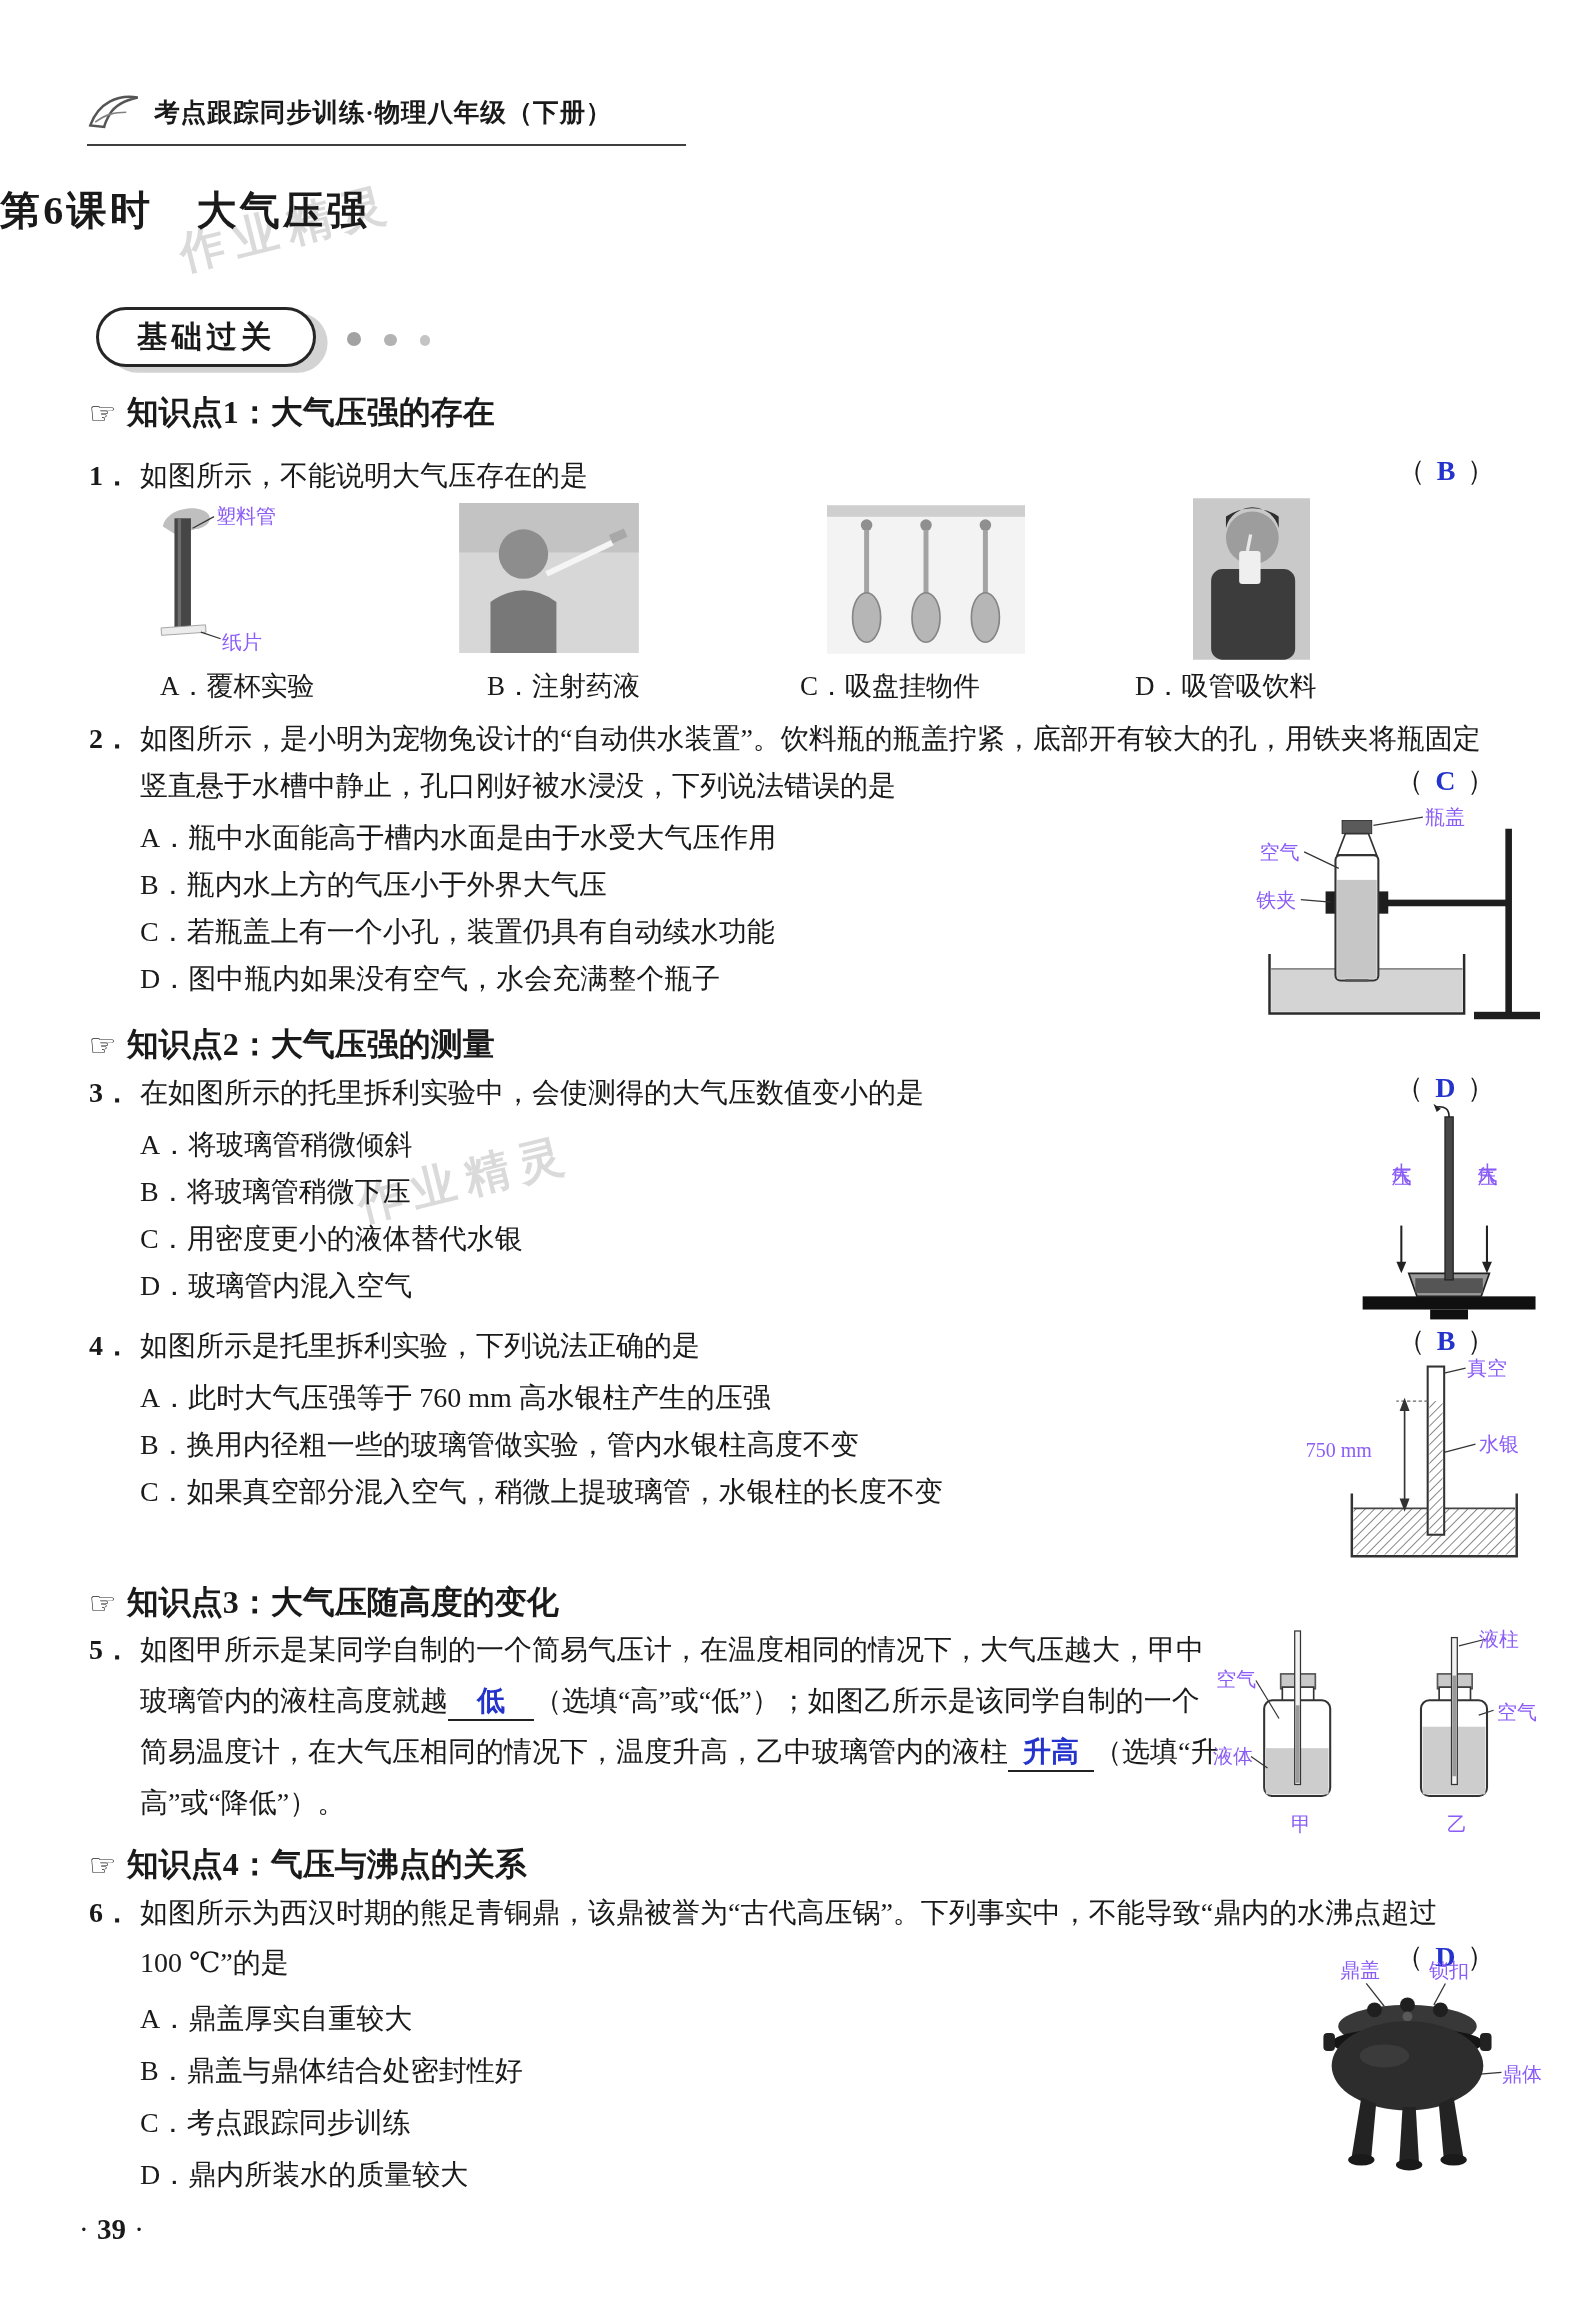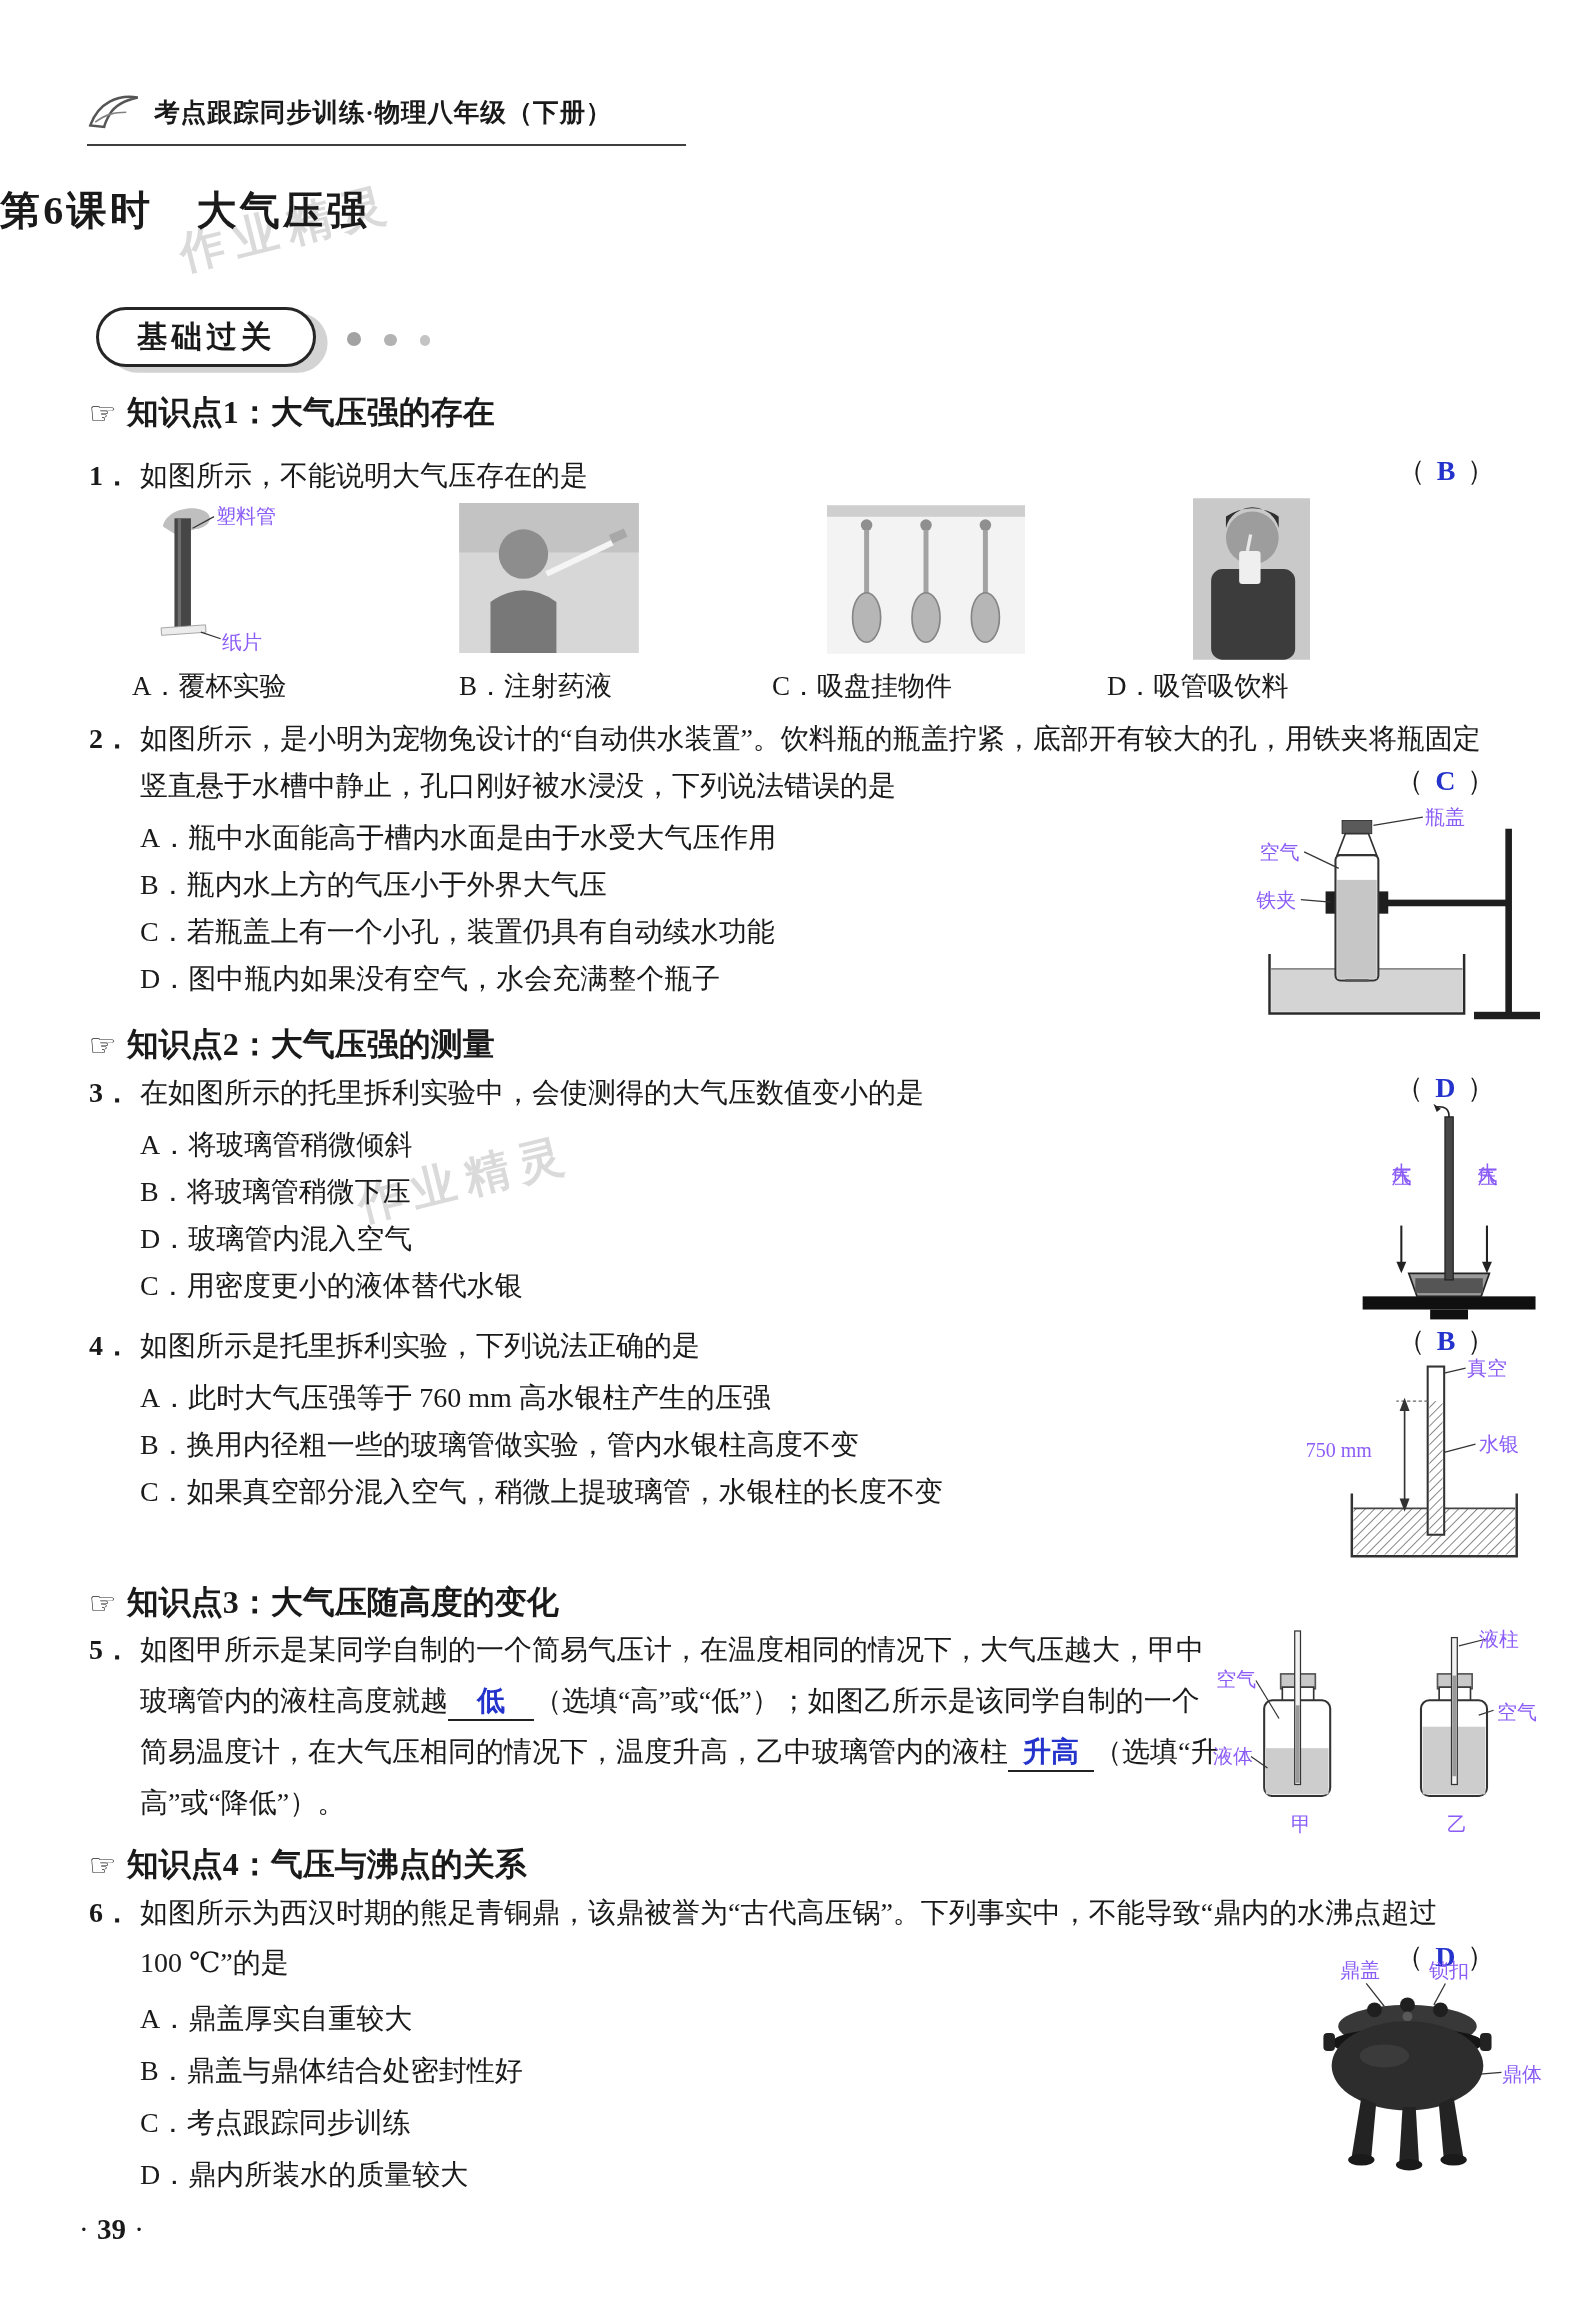--- a/index.html
+++ b/index.html
@@ -86,21 +86,21 @@
   .q6 .answer { top: 50px; } .q6 .opts li { line-height: 52px; }
 
   .fill-blank {
     display: inline-block; min-width: 86px; padding: 0 6.6px;
     border-bottom: 2.5px solid #222; text-align: center;
     color: #2433cc; font-weight: bold; line-height: 36px;
   }
 
   
   .caption-row { position: absolute; top: 668px; left: 0; width: 1586px; z-index: 1; }
-  .caption-row span { position: absolute; font-size: 27px; white-space: nowrap; }
+  .caption-row span { position: absolute; font-size: 27px; white-space: nowrap; margin-left: 28px; }
   .cap0 { left: 132px; } .cap1 { left: 459px; } .cap2 { left: 772px; } .cap3 { left: 1107px; }
 
   
   .fig { position: absolute; z-index: 1; }
   .fig svg { position: absolute; left: 0; top: 0; }
   .figlabel { position: absolute; font-size: 20px; white-space: nowrap; color: #8b5cf6; z-index: 2; }
   .vlabel { writing-mode: vertical-rl; letter-spacing: 2.5px; }
 
   .q1f1 { left: 120px; top: 500px; width: 165px; height: 162px; }
   .q1f2 { left: 459px; top: 503px; width: 180px; height: 150px; }
@@ -276,22 +276,22 @@
     <p class="stem">
       <span class="qnum">3．</span>
       <span>在如图所示的托里拆利实验中，会使测得的大气压数值变小的是</span>
     </p>
     <span class="answer">
       <span>（</span><span class="ans-letter">D</span><span>）</span>
     </span>
     <ul class="opts">
       <li>A．将玻璃管稍微倾斜</li>
       <li>B．将玻璃管稍微下压</li>
+      <li>C．用密度更小的液体替代水银</li>
       <li>D．玻璃管内混入空气</li>
-      <li>C．用密度更小的液体替代水银</li>
     </ul>
   </section>
 
   <div class="fig q3fig">
     <svg width="177" height="229" viewBox="0 0 215 278">
       <rect x="2" y="236" width="210" height="16" fill="#101010"></rect>
       <rect x="84" y="252" width="46" height="12" fill="#101010"></rect>
       <path d="M58,208 L156,208 L146,236 L68,236 Z" fill="#9a9a9a" stroke="#222" stroke-width="2"></path>
       <rect x="66" y="214" width="82" height="18" fill="#555"></rect>
       <rect x="102" y="18" width="10" height="198" fill="#474747" stroke="#222" stroke-width="1.5"></rect>

